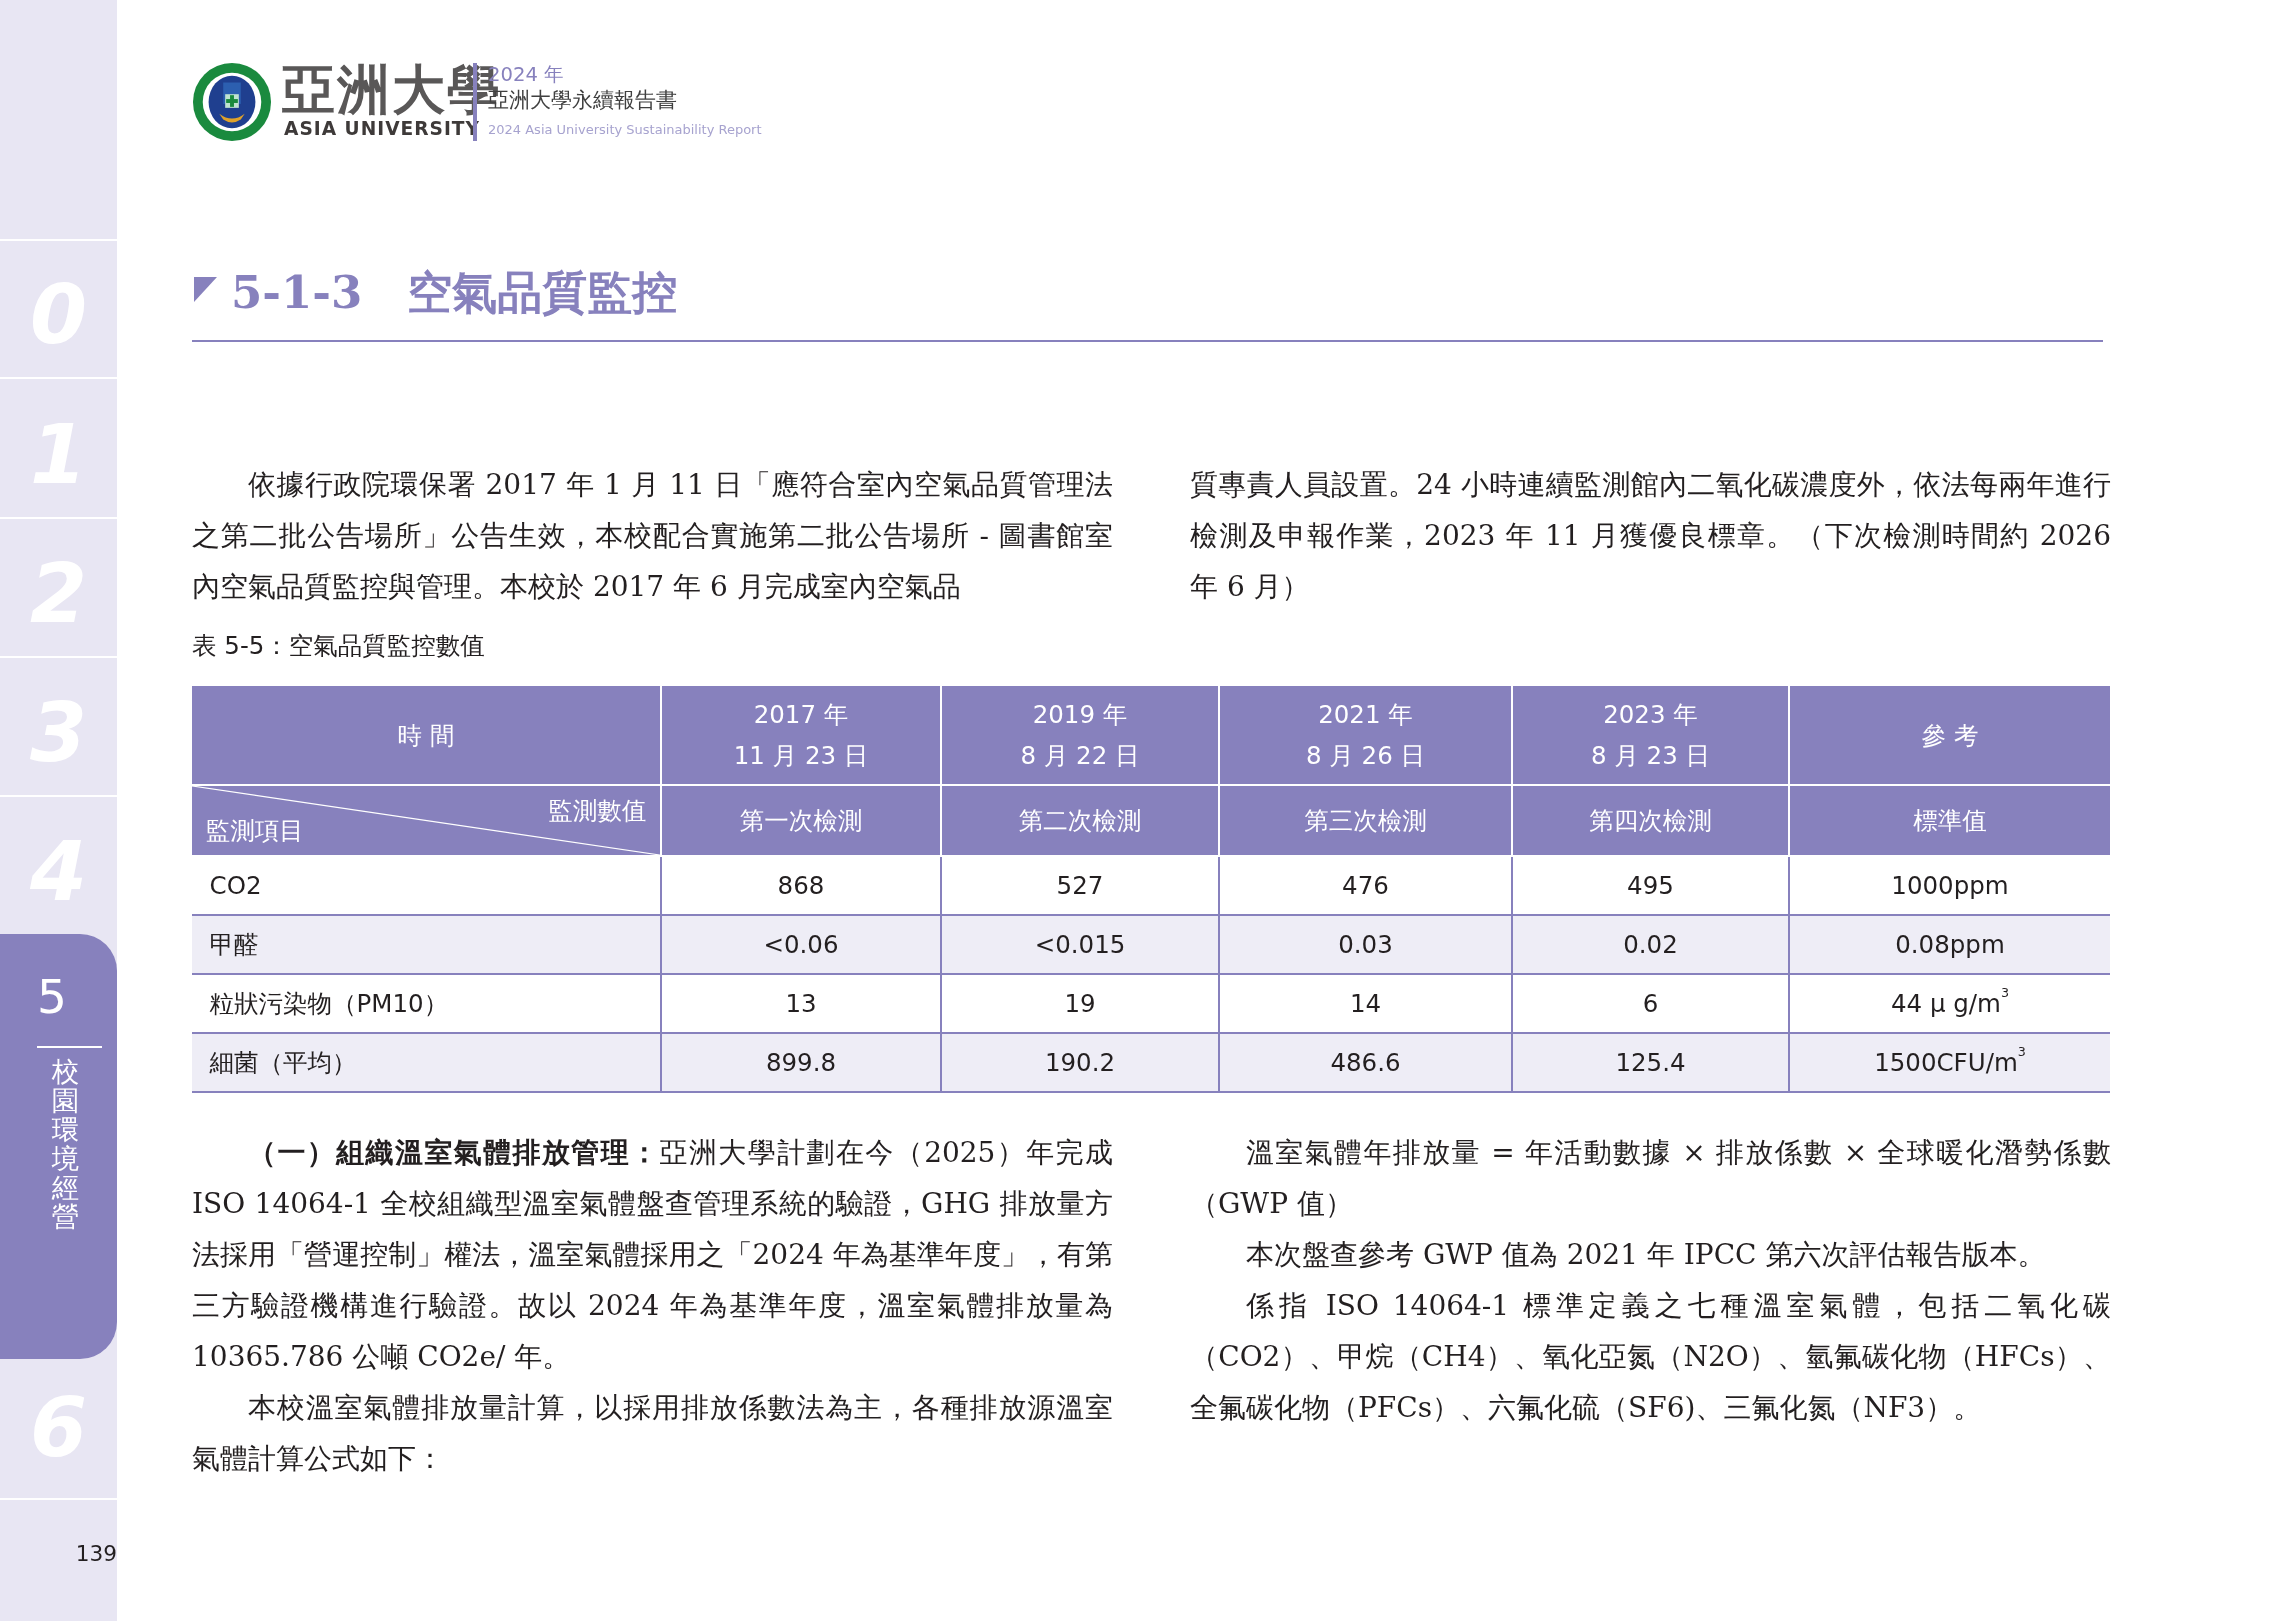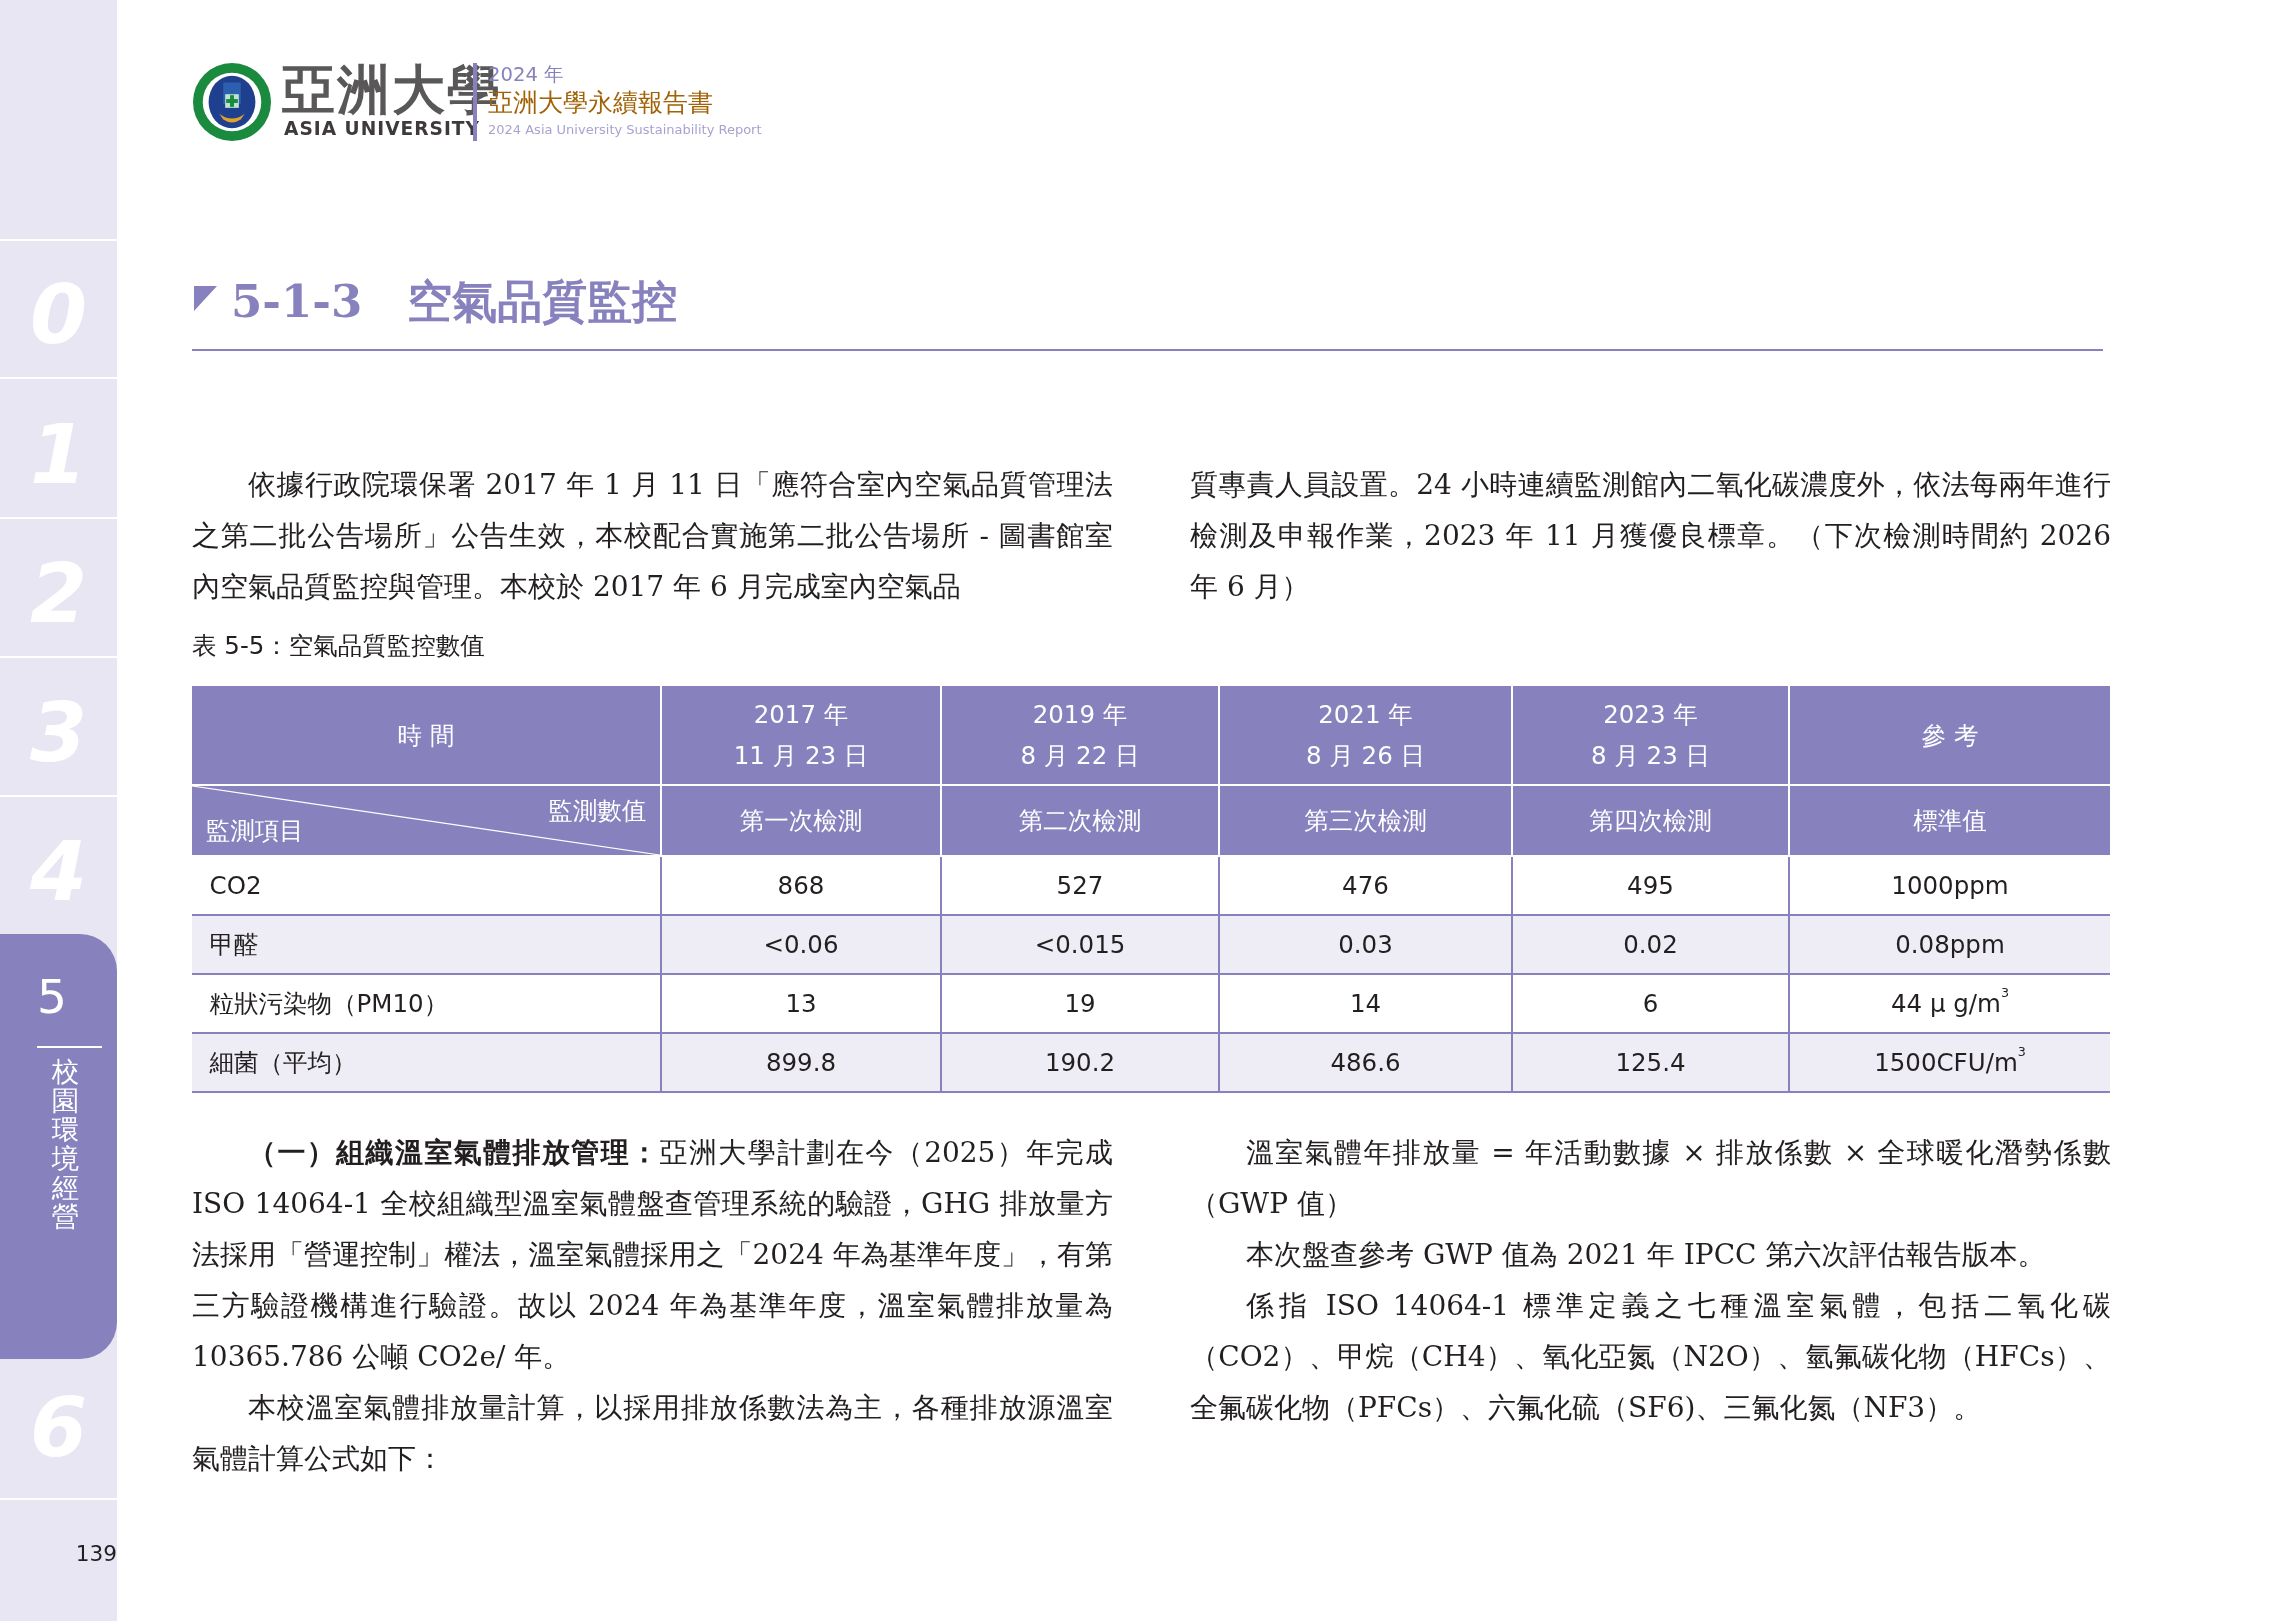--- a/index.html
+++ b/index.html
@@ -20,24 +20,24 @@
               font-size:21.6px; color:#231f20; }
 
   .header { position:absolute; left:192px; top:59px; height:88px; }
   .logo { position:absolute; left:0; top:2px; width:80px; height:82px; }
   .logo-cn { position:absolute; left:90px; top:0; font-family:"DejaVu Sans", sans-serif; font-weight:bold; font-size:53px;
              color:#595757; letter-spacing:2px; line-height:61px; white-space:nowrap; }
   .logo-en { position:absolute; left:92px; top:59px; font-family:"DejaVu Sans", sans-serif; font-weight:bold; font-size:18.6px;
              color:#3e3a39; letter-spacing:1px; white-space:nowrap; }
   .hdr-divider { position:absolute; left:281px; top:3.9px; width:3.9px; height:78px; background:#8781bd; }
   .hdr-year { position:absolute; left:296px; top:2px; font-family:"DejaVu Sans", sans-serif; font-size:19.6px; color:#8781bd; white-space:nowrap; }
-  .hdr-title { position:absolute; left:296px; top:27.4px; font-family:"DejaVu Sans", sans-serif; font-size:25px; color:#a16207; white-space:nowrap; }
+  .hdr-title { position:absolute; left:296px; top:27.4px; font-family:"DejaVu Sans", sans-serif; font-size:21px; color:#404040; white-space:nowrap; }
   .hdr-sub { position:absolute; left:296px; top:63px; font-family:"DejaVu Sans", sans-serif; font-size:13px; color:#a7a3cf; white-space:nowrap; }
 
-  .section-title { position:absolute; left:192px; top:278px; width:1911px; height:71px; border-bottom:2.9px solid #8781bd; }
+  .section-title { position:absolute; left:192px; top:269px; width:1911px; height:71px; border-bottom:2.9px solid #8781bd; }
   .title-tri { position:absolute; left:2px; top:7.8px; width:0; height:0; border-top:25.5px solid #8781bd; border-right:23.5px solid transparent; }
   .title-text { position:absolute; left:39px; top:-5.9px; font-family:"DejaVu Serif", serif; font-weight:bold; font-size:45px; color:#8781bd; white-space:nowrap; }
 
   .col { position:absolute; font-size:28px; line-height:51px; text-align:justify; }
   .col p { margin:0; }
   .indent { text-indent:2em; }
   .bold-lead { font-family:"DejaVu Sans", sans-serif; font-weight:bold; }
 
   .caption { position:absolute; left:192px; top:629px; font-family:"DejaVu Sans", sans-serif; font-size:24.5px; color:#231f20; }
 

